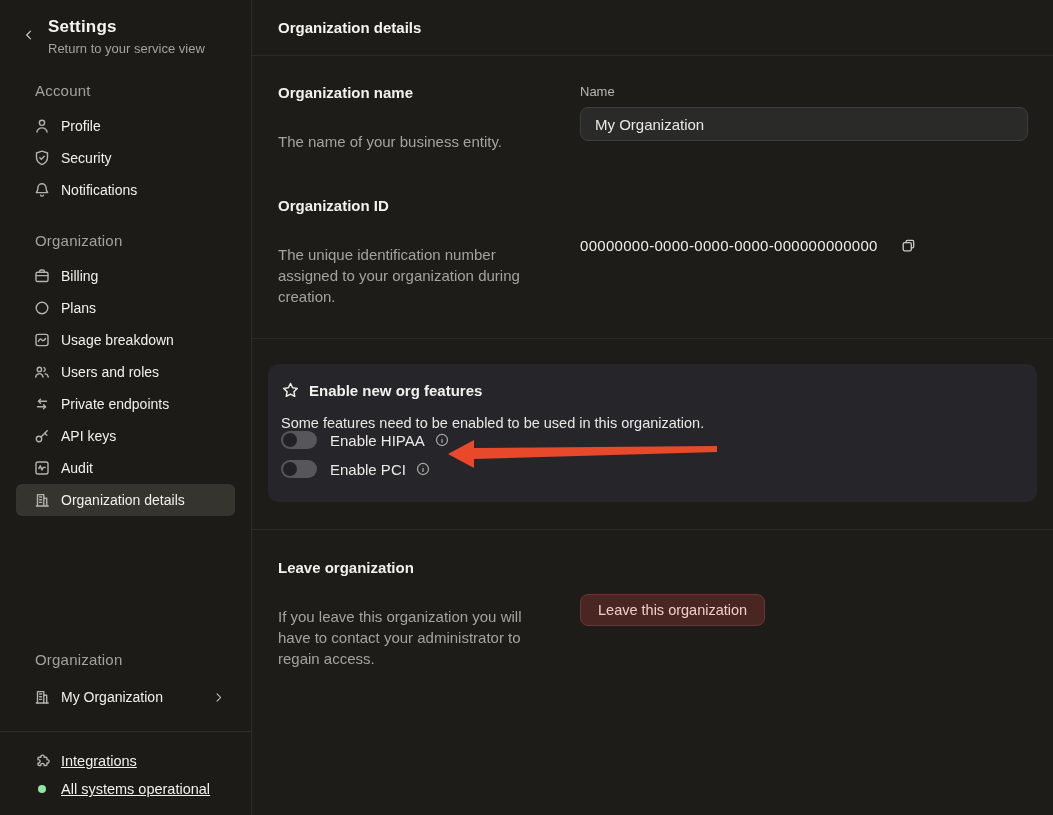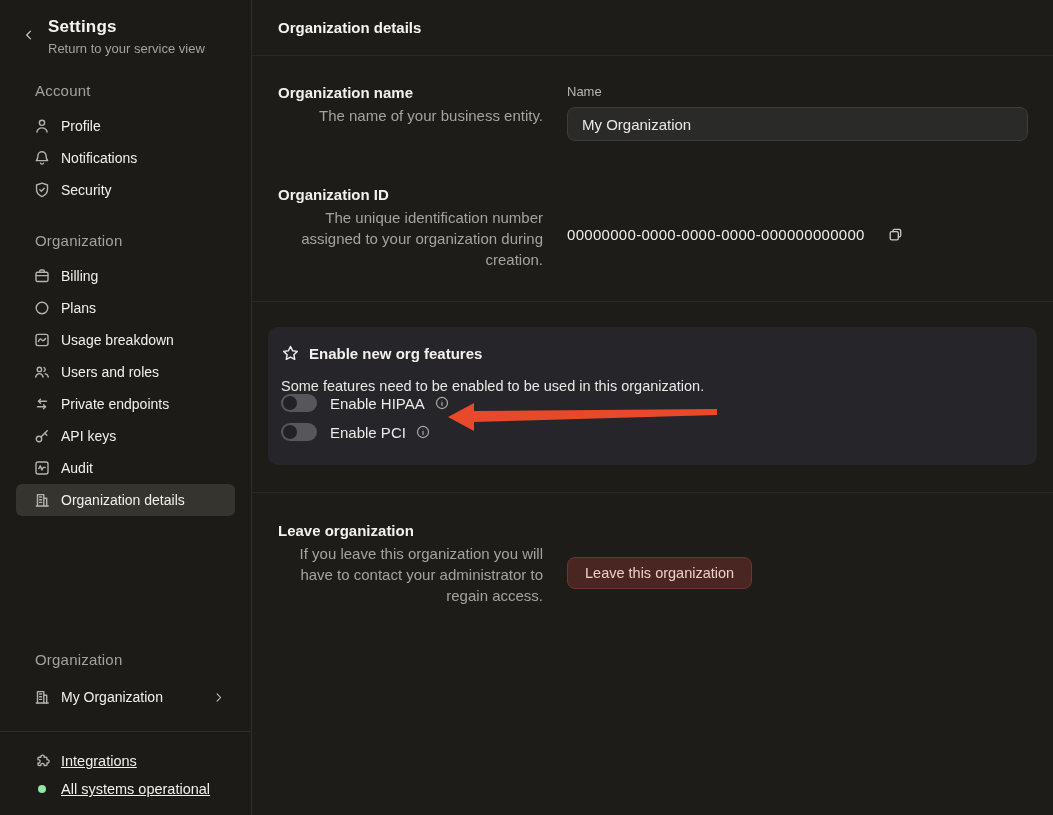--- a/index.html
+++ b/index.html
@@ -50,25 +50,25 @@
   svg.stroke { fill:none; stroke:currentColor; stroke-width:1.4; stroke-linecap:round; stroke-linejoin:round; }
 
   
   .main { flex:1 1 auto; background:#1d1c18; position:relative; }
   .main-header {
     height:56px; display:flex; align-items:center;
     padding-left:26px; border-bottom:1px solid #2b2a26;
   }
   .main-header-title { font-size:15px; font-weight:700; color:#f5f4f1; }
 
-  .section { display:flex; padding:0 25px 0 26px; }
+  .section { display:flex; padding:0 25px 0 26px;gap:13px; }
   .col-left { width:289px; min-width:289px; padding-right:24px; }
   .col-right { flex:1 1 auto; }
   .section-title { font-size:15px; font-weight:700; color:#f2f1ee; }
-  .section-desc { font-size:15px; color:#a4a39e; line-height:21px; margin-top:4px;text-align:right; }
+  .section-desc { font-size:15px; color:#a4a39e; line-height:21px; margin-top:30px; }
 
   .sec-orgname { padding-top:28px; }
   .field-label { font-size:13px; color:#b8b7b2; margin-bottom:8px; }
   .text-input {
     width:100%; height:34px; background:#2a2a28; border:1px solid #3e3d3a;
     border-radius:8px; color:#e9e8e5; font-size:15px; padding:0 14px;
     font-family:"Liberation Sans","DejaVu Sans",sans-serif; outline:none;
   }
 
   .sec-orgid { padding-top:45px; }
@@ -136,34 +136,34 @@
         <svg class="stroke" width="18" height="18" viewBox="0 0 18 18">
             <circle cx="9" cy="5.8" r="2.6"></circle>
             <path d="M3.9 15c.7-2.7 2.7-4.1 5.1-4.1s4.4 1.4 5.1 4.1"></path>
           </svg>
       </span>
       <span>Profile</span>
     </div>
     <div class="nav-item">
       <span class="icn">
         <svg class="stroke" width="18" height="18" viewBox="0 0 18 18">
+            <path d="M9 2.2l5.5 1.8v4.2c0 3.4-2.2 6-5.5 7.4-3.3-1.4-5.5-4-5.5-7.4V4z"></path>
+            <path d="M6.8 8.7l1.6 1.6 2.8-3.1"></path>
+          </svg>
+      </span>
+      <span>Security</span>
+    </div>
+    <div class="nav-item">
+      <span class="icn">
+        <svg class="stroke" width="18" height="18" viewBox="0 0 18 18">
             <path d="M9 2.8a4.1 4.1 0 0 0-4.1 4.1c0 3-1 4-1.6 4.7h11.4c-.6-.7-1.6-1.7-1.6-4.7A4.1 4.1 0 0 0 9 2.8z"></path>
             <path d="M7.6 14.2a1.5 1.5 0 0 0 2.8 0"></path>
           </svg>
       </span>
       <span>Notifications</span>
-    </div>
-    <div class="nav-item">
-      <span class="icn">
-        <svg class="stroke" width="18" height="18" viewBox="0 0 18 18">
-            <path d="M9 2.2l5.5 1.8v4.2c0 3.4-2.2 6-5.5 7.4-3.3-1.4-5.5-4-5.5-7.4V4z"></path>
-            <path d="M6.8 8.7l1.6 1.6 2.8-3.1"></path>
-          </svg>
-      </span>
-      <span>Security</span>
     </div>
 
     <div class="nav-label">Organization</div>
 
     <div class="nav-item">
       <span class="icn">
         <svg class="stroke" width="18" height="18" viewBox="0 0 18 18">
             <rect x="3" y="5.2" width="12" height="9.3" rx="1.6"></rect>
             <path d="M6.6 5.2V4.4A1.4 1.4 0 0 1 8 3h2a1.4 1.4 0 0 1 1.4 1.4v.8"></path>
             <path d="M3 8.6h12"></path>

